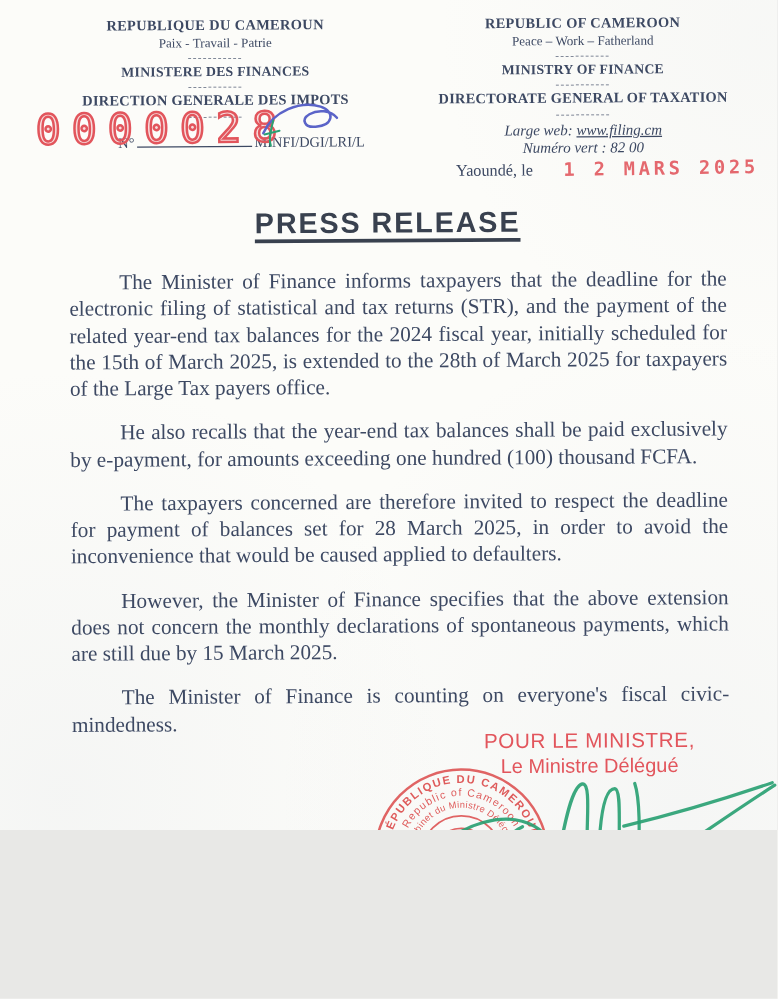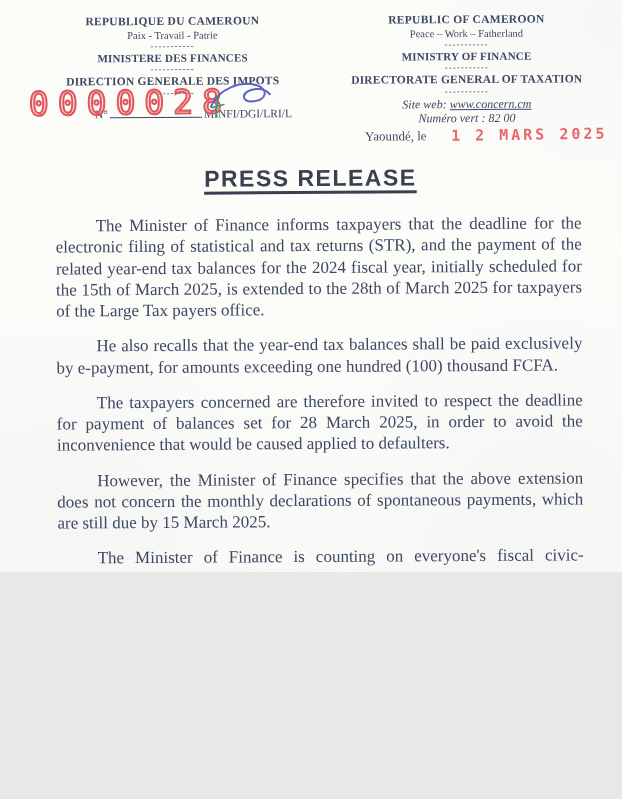--- a/index.html
+++ b/index.html
@@ -1,17 +1,17 @@
 <!DOCTYPE html>
 <html style="--ink: #3d4963; --stamp-red: #e2555c; --seal-red: #dd5353; --signature-green: #2aa173; --pen-blue: #5b64c8;"><head>
 <meta charset="utf-8">
 <style>
   html,body{margin:0;padding:0;background:#e8e8e6;}
   .page{
-    position:relative;width:622px;height:572px;margin:0 auto;
+    position:relative;width:622px;height:664px;margin:0 auto;
     background:#fcfcf9;
     background-image:
       radial-gradient(ellipse at 88% 98%, rgba(195,202,215,.12), transparent 42%),
       radial-gradient(ellipse at 8% 96%, rgba(200,206,216,.14), transparent 38%),
       radial-gradient(ellipse at 98% 4%, rgba(205,210,218,.10), transparent 30%);
     overflow:hidden;
     font-family:"Liberation Serif", serif;
     color:var(--ink,#3d4963);
   }
   .tilt{position:absolute;inset:0;transform:rotate(-0.35deg);}
@@ -99,22 +99,22 @@
 
     <div class="hdr hdr-right">
       <div class="country">REPUBLIC OF CAMEROON</div>
       <div class="motto">Peace – Work – Fatherland</div>
       <div class="sep">-----------</div>
       <div class="ministry">MINISTRY OF FINANCE</div>
       <div class="sep">-----------</div>
       <div class="directorate">DIRECTORATE GENERAL OF TAXATION</div>
       <div class="sep">-----------</div>
       <div class="site">
-        <span>Site web:</span>
-        <span class="url">www.concern.cm</span>
+        <span>Large web:</span>
+        <span class="url">www.filing.cm</span>
       </div>
       <div class="hotline">Numéro vert : 82 00</div>
     </div>
 
     <div class="stamp-number">0000028</div>
     <div class="ref-line">
       <span>N°</span><span class="ref-blank"></span><span>MINFI/DGI/LRI/L</span>
     </div>
     <svg class="pen-mark blue" width="66" height="36" viewBox="0 0 66 36">
       <path class="pen-blue" d="M4 30 C12 12 34 4 50 9 C62 13 60 24 46 25 C37 26 34 19 41 15 C48 11 58 12 63 18"></path>

